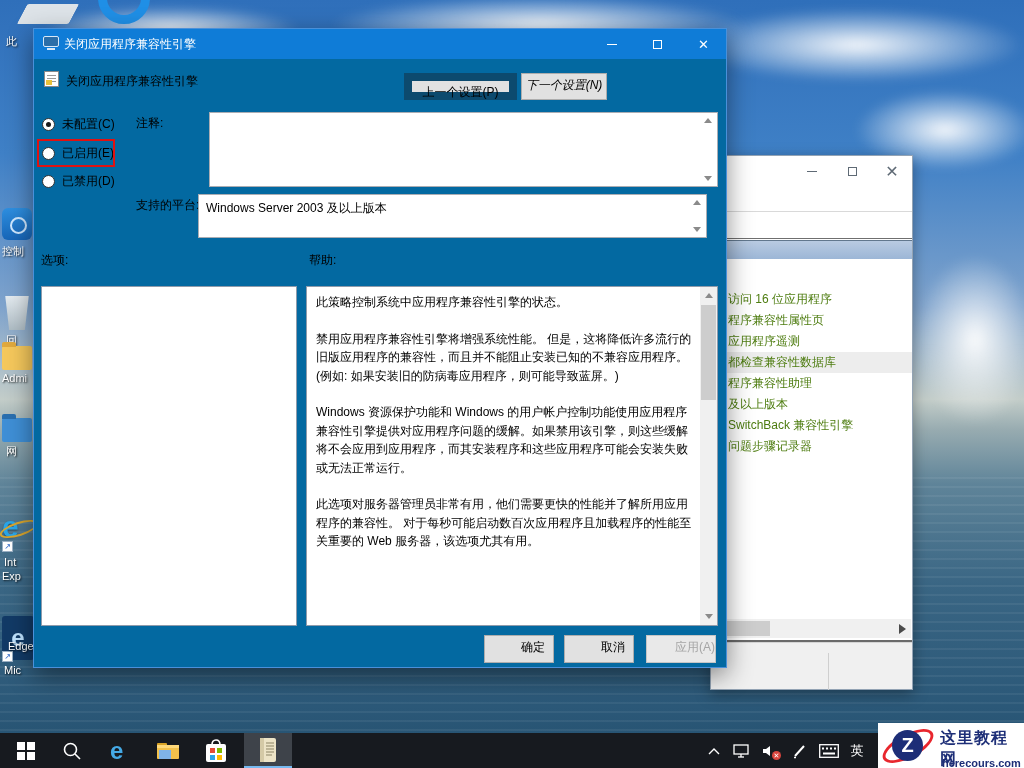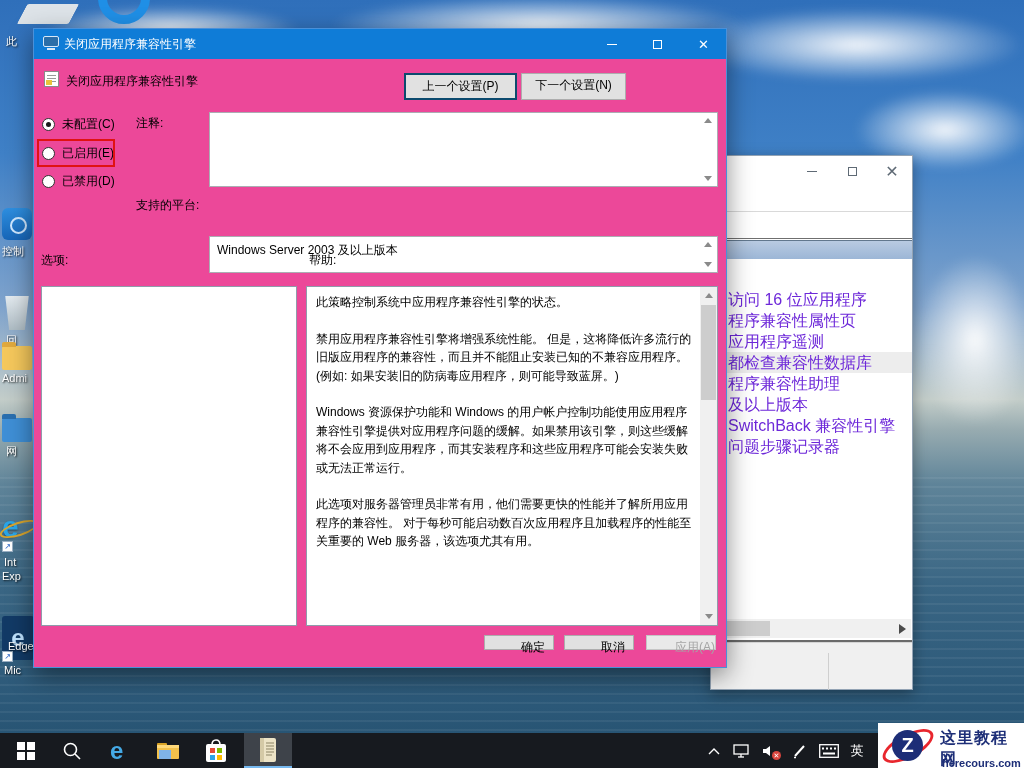--- a/index.html
+++ b/index.html
@@ -33,66 +33,66 @@
   #ring-fragment { left:98px; top:-28px; width:52px; height:52px; border:9px solid #1f8fe6; border-radius:50%; z-index:1; }
 
   
   #bg-window { left:710px; top:155px; width:203px; height:535px; background:#fff; border:1px solid #93a3b4; box-shadow:0 4px 14px rgba(0,0,0,.35); z-index:2; }
   .bgw-titlebar { left:0; top:0; width:100%; height:30px; background:#fff; }
   .bgw-ctl { top:0; width:40px; height:30px; color:#5f6a75; display:flex; align-items:center; justify-content:center; }
   .bgw-toolbar { left:0; top:30px; width:100%; height:53px; background:#fff; border-bottom:1px solid #6f6f6f; }
   .bgw-toolbar::after { content:""; position:absolute; left:0; top:25px; width:100%; height:1px; background:#d9d9d9; }
   .bgw-header { left:0; top:84px; width:100%; height:19px; background:linear-gradient(180deg,#b9cbe2,#9cb6d6); border-top:1px solid #62788e; }
   .bgw-list { left:0; top:133px; width:100%; }
-  .bgw-row { height:21px; line-height:21px; font-size:16px; color:#6d28d9; padding-left:17px; white-space:nowrap; overflow:hidden; }
+  .bgw-row { height:21px; line-height:21px; font-size:12px; color:#4d7c0f; padding-left:17px; white-space:nowrap; overflow:hidden; }
   .bgw-row.selected { background:#ededed; }
   .bgw-hscroll { left:1px; top:463px; width:199px; height:19px; background:#f0f0f0; }
   .bgw-thumb { left:0; top:2px; width:58px; height:15px; background:#cdcdcd; }
   .tri-right { right:5px; top:5px; width:0; height:0; border-top:5px solid transparent; border-bottom:5px solid transparent; border-left:7px solid #4a4a4a; }
   .bgw-bottomline { left:0; top:484px; width:100%; height:2px; background:#6a6a6a; }
   .bgw-status { left:0; top:486px; width:100%; height:47px; background:#f0f0f0; border-top:1px solid #d5d5d5; }
   .bgw-divider { left:117px; top:10px; width:1px; height:37px; background:#cfcfcf; }
 
   
-  #dialog { left:33px; top:28px; width:694px; height:640px; background:#ec4899; border:1px solid #4a90d9; box-shadow:0 8px 24px rgba(0,0,0,.45); z-index:4; font-size:12px; }
+  #dialog { left:33px; top:28px; width:694px; height:640px; background:#0369a1; border:1px solid #4a90d9; box-shadow:0 8px 24px rgba(0,0,0,.45); z-index:4; font-size:12px; }
   #dlg-titlebar { left:0; top:0; width:100%; height:30px; background:#0f7cd7; }
   #dlg-title { left:30px; top:0; height:30px; line-height:30px; color:#fff; font-size:12px; white-space:nowrap; }
   .dlg-ctl { top:0; width:45px; height:30px; color:#fff; display:flex; align-items:center; justify-content:center; font-size:13px; }
   .glyph-min { width:10px; height:1px; background:currentColor; }
   .glyph-max { width:9px; height:9px; border:1px solid currentColor; }
   .ticon { left:9px; top:7px; width:16px; height:14px; }
   .ticon .scr { position:absolute; left:0; top:0; width:16px; height:11px; border:1px solid #d6e8f8; background:#2b6ea8; border-radius:2px; }
   .ticon .base { position:absolute; left:4px; top:12px; width:8px; height:2px; background:#d6e8f8; }
   .sicon { left:10px; top:42px; width:15px; height:16px; background:#fff; border:1px solid #8a8a8a; }
   .sicon i { position:absolute; left:2px; width:9px; height:1px; background:#9a9a9a; }
   .sicon .y { position:absolute; left:1px; bottom:1px; width:6px; height:5px; background:#e8c23a; }
   #dlg-subtitle { left:32px; top:44px; font-size:12px; color:#000; }
   .tbtn { height:27px; background:#e1e1e1; border:1px solid #adadad; font-size:12px; color:#000; text-align:center; line-height:23px; }
-  #btn-prev { left:370px; top:44px; width:113px; border:2px solid #0c4a6e; }
-  #btn-next { left:487px; top:44px; width:105px; }
+  #btn-prev { left:370px; top:44px; width:113px; border:8px solid #0c4a6e; }
+  #btn-next { left:487px; top:44px; width:86px;font-style:italic; }
   .radio-row { left:8px; height:15px; display:flex; align-items:center; gap:7px; }
   .rcircle { width:13px; height:13px; border:1px solid #333; border-radius:50%; background:#fff; position:relative; flex:none; }
   .radio-row.checked .rcircle::after { content:""; position:absolute; left:3px; top:3px; width:5px; height:5px; border-radius:50%; background:#1a1a1a; }
   #annotation-box { left:3px; top:110px; width:78px; height:28px; border:2px solid #e01212; pointer-events:none; z-index:5; }
   .field-label { color:#000; font-size:12px; white-space:nowrap; }
   .white-box { background:#fff; border:1px solid #abadb3; }
   .spin-col { position:absolute; right:1px; top:1px; bottom:1px; width:15px; }
   .tri-up { position:absolute; right:4px; top:4px; width:0; height:0; border-left:4px solid transparent; border-right:4px solid transparent; border-bottom:5px solid #8a8a8a; }
   .tri-down { position:absolute; right:4px; bottom:4px; width:0; height:0; border-left:4px solid transparent; border-right:4px solid transparent; border-top:5px solid #8a8a8a; }
   #platform-box span { position:absolute; left:7px; top:5px; }
   #options-panel { left:7px; top:257px; width:256px; height:340px; background:#fff; border:1px solid #8f9bab; }
   #help-panel { left:272px; top:257px; width:412px; height:340px; background:#fff; border:1px solid #8f9bab; }
   #help-content { position:absolute; left:0; top:0; right:17px; bottom:0; padding:6px 8px 0 9px; overflow:hidden; line-height:18.5px; color:#000; }
   #help-content p { margin-bottom:18px; }
   #help-scrollbar { position:absolute; right:0; top:0; width:17px; height:100%; background:#f0f0f0; }
   .sb-arrow { position:absolute; left:0; width:17px; height:17px; }
   .sb-arrow .tri-up { right:4px; top:6px; }
   .sb-arrow .tri-down { right:4px; bottom:6px; }
   #help-thumb { position:absolute; left:1px; top:18px; width:15px; height:95px; background:#cdcdcd; }
-  .bbtn { top:606px; width:70px; height:15px;padding-left:28px; }
+  .bbtn { top:606px; width:70px; height:28px;padding-left:28px; }
   .bbtn.disabled { color:#a5a5a5; border-color:#c5c5c5; background:#e9e9e9; }
 
   
   #taskbar { left:0; top:733px; width:1024px; height:35px; background:#171a1f; z-index:5; }
   .tb-item { top:0; height:35px; display:flex; align-items:center; justify-content:center; }
   .tb-item.active { background:#3e434a; border-bottom:2px solid #76b9f0; }
   #ime { color:#fff; font-size:13px; }
   .vol-badge { position:absolute; right:-3px; bottom:-2px; width:9px; height:9px; border-radius:50%; background:#d8453e; color:#fff; font-size:7px; line-height:9px; text-align:center; }
 
   
@@ -237,21 +237,21 @@
     <div class="abs field-label" style="left:102px;top:86px;">注释:</div>
     <div class="abs white-box" style="left:175px;top:83px;width:509px;height:75px;">
       <span></span>
       <div class="spin-col">
         <div class="tri-up"></div>
         <div class="tri-down"></div>
       </div>
     </div>
 
     <div class="abs field-label" style="left:102px;top:168px;">支持的平台:</div>
-    <div id="platform-box" class="abs white-box" style="left:175px;top:165px;width:509px;height:37px;margin-top:42px;">
+    <div id="platform-box" class="abs white-box" style="left:164px;top:165px;width:509px;height:44px;">
       <span>Windows Server 2003 及以上版本</span>
       <div class="spin-col">
         <div class="tri-up"></div>
         <div class="tri-down"></div>
       </div>
     </div>
 
     <div class="abs field-label" style="left:7px;top:223px;">选项:</div>
     <div class="abs field-label" style="left:275px;top:223px;">帮助:</div>
 

